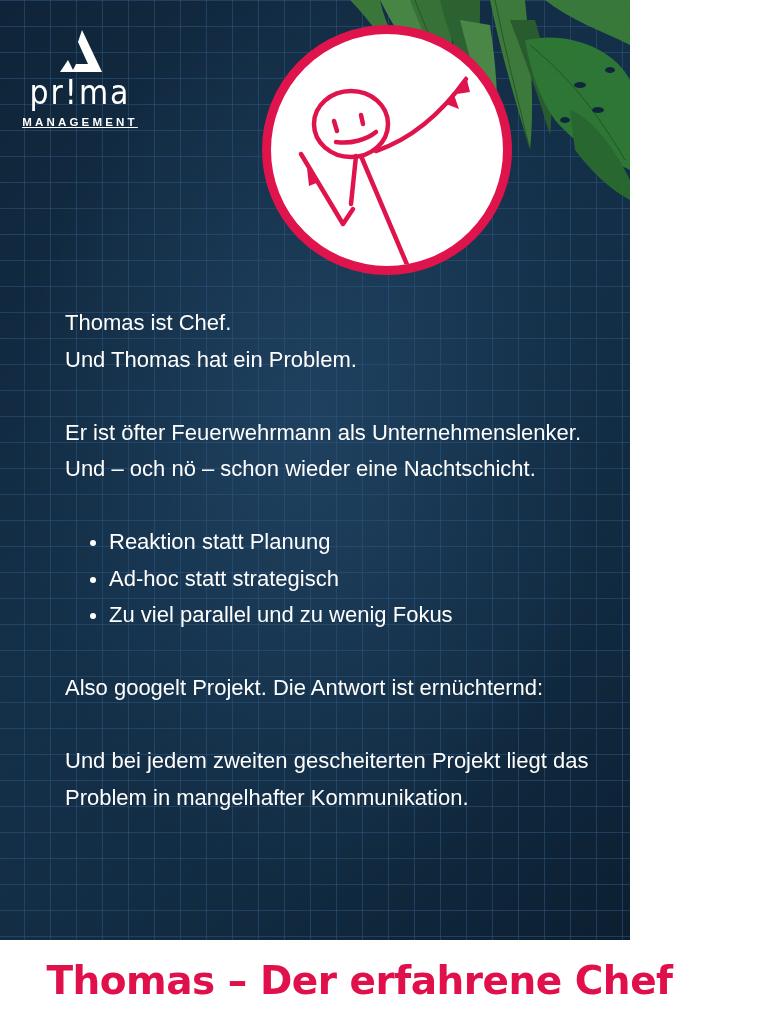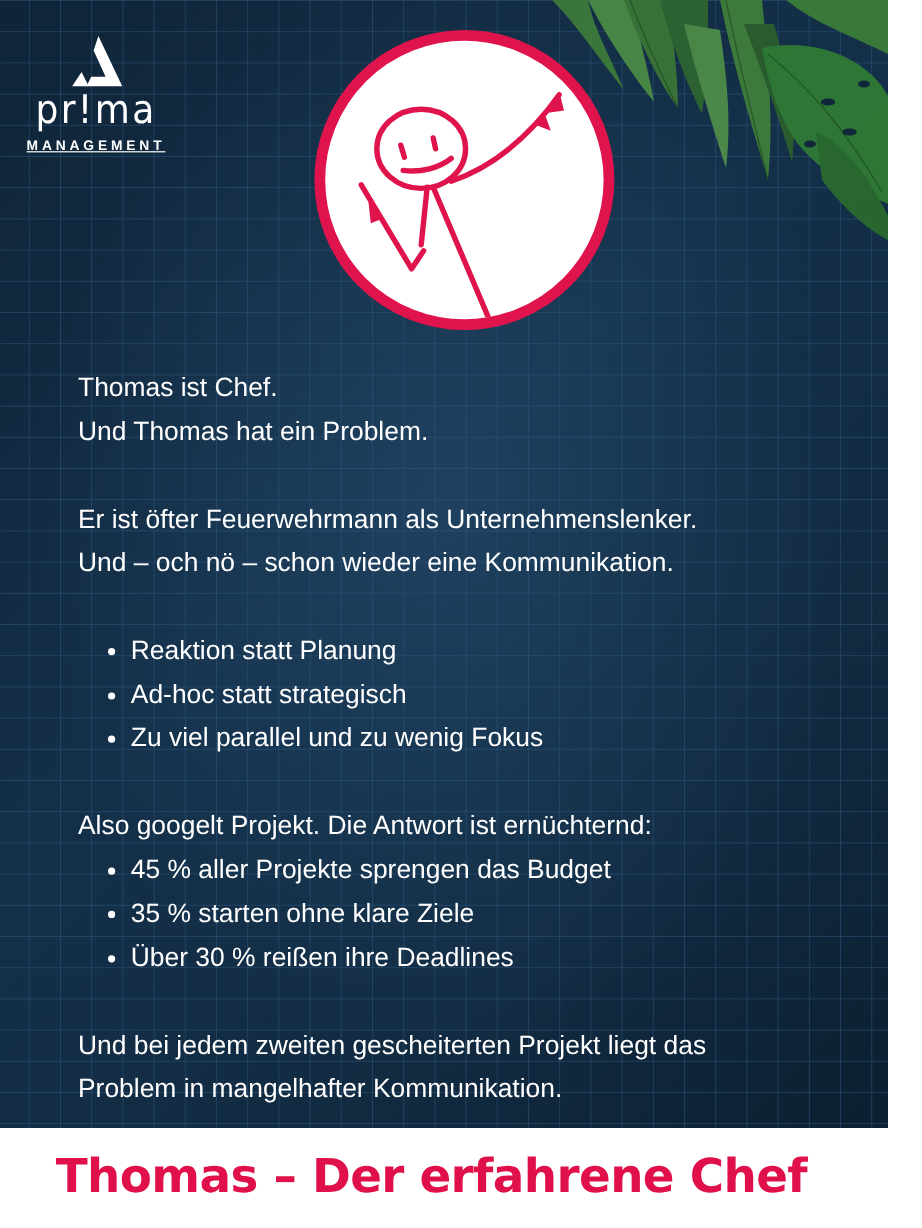--- a/index.html
+++ b/index.html
@@ -1,20 +1,20 @@
 <!DOCTYPE html>
 <html><head>
   <meta charset="utf-8">
   <style>
     * { margin: 0; padding: 0; box-sizing: border-box; }
     html, body { width: 768px; height: 1023px; overflow: hidden; background: #ffffff; }
     body { font-family: "Liberation Sans", sans-serif; position: relative; }
 
     .panel {
-      position: absolute; left: 0; top: 0; width: 740px; height: 940px;
+      position: absolute; left: 0; top: 0; width: 630px; height: 940px;
       background:
         radial-gradient(ellipse at 50% 45%, rgba(40,80,115,0.55) 0%, rgba(20,45,70,0) 65%),
         linear-gradient(135deg, #0f2438 0%, #143049 45%, #112a40 75%, #0c1f31 100%);
       overflow: hidden;
     }
     .grid {
       position: absolute; inset: 0;
       background-image:
         linear-gradient(to right, rgba(45,85,125,0.55) 1px, transparent 1px),
         linear-gradient(to bottom, rgba(45,85,125,0.55) 1px, transparent 1px);
@@ -137,34 +137,29 @@
         <polygon points="36,134 48,148 38,152"></polygon>
       </g>
     </svg>
   </div>
 
   <div class="content">
     <p><b>Thomas ist Chef.</b></p>
     <p>Und Thomas hat ein Problem.</p>
     <div class="gap"></div>
     <p>Er ist öfter Feuerwehrmann als Unternehmenslenker.</p>
-    <p>Und – och nö – schon wieder eine Kommunikation.</p>
+    <p>Und – och nö – schon wieder eine Nachtschicht.</p>
     <div class="gap"></div>
     <ul>
       <li>Reaktion statt Planung</li>
       <li>Ad-hoc statt strategisch</li>
       <li>Zu viel parallel und zu wenig Fokus</li>
     </ul>
     <div class="gap"></div>
     <p>Also googelt Projekt. Die Antwort ist ernüchternd:</p>
-    <ul>
-      <li><span>45 % aller Projekte sprengen das </span><b>Budget</b></li>
-      <li><span>35 % starten ohne klare </span><b>Ziele</b></li>
-      <li><span>Über 30 % reißen ihre </span><b>Deadlines</b></li>
-    </ul>
     <div class="gap"></div>
     <p>Und bei jedem zweiten gescheiterten Projekt liegt das</p>
     <p><span>Problem in mangelhafter </span><b>Kommunikation</b><span>.</span></p>
   </div>
 </div>
 
 <div class="footer">
   <h1>Thomas – Der erfahrene Chef</h1>
 </div>
 

